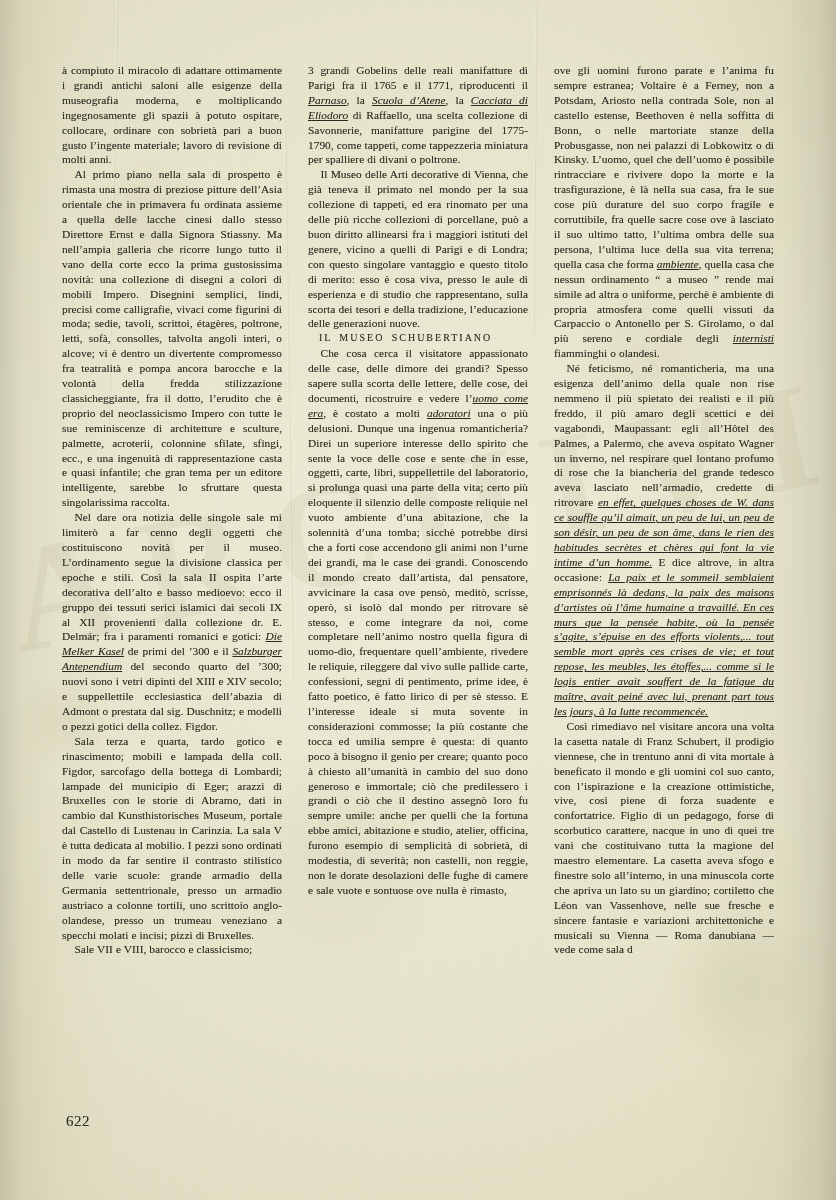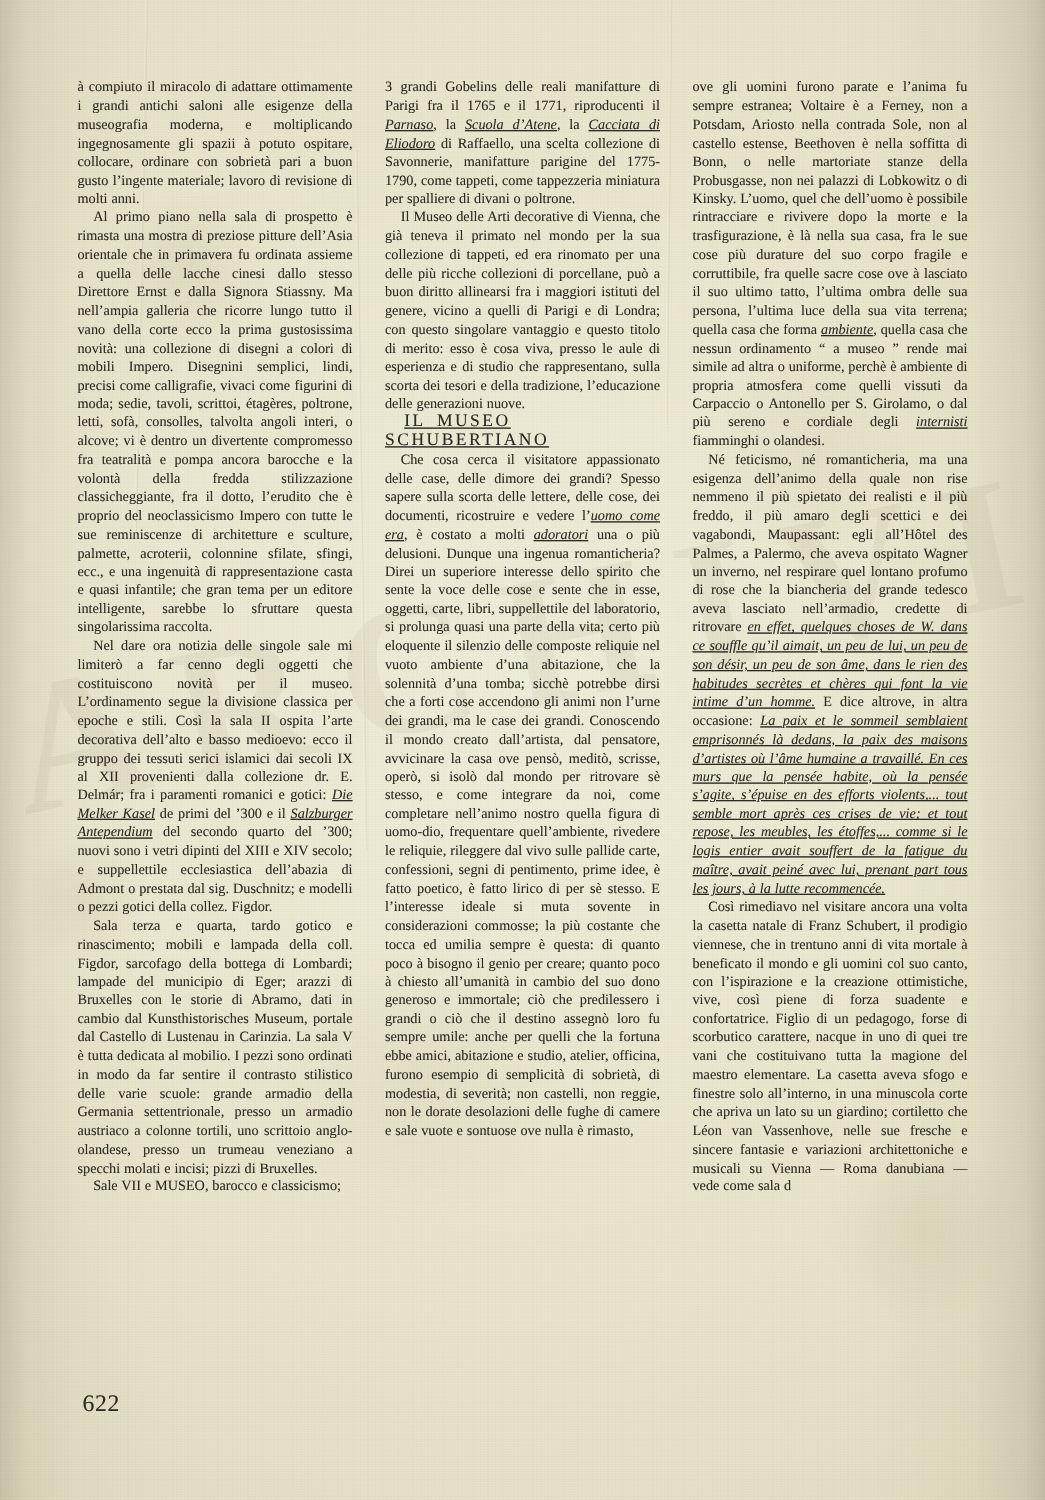--- a/index.html
+++ b/index.html
@@ -88,34 +88,33 @@
   }
   .col p {
     margin: 0;
     text-indent: 1.1em;
   }
   .col p.noindent { text-indent: 0; }
   .col p + p { margin-top: 0; }
   .section-head {
     margin: 14px 0 9px 0;
     text-indent: 0;
-    font-size: 14px;
+    font-size: 10px;
     letter-spacing: 2.0px;
     text-align: left;
     word-spacing: 0.28em;
     color: #2a2922;
-    text-decoration: underline;
   }
   .it { font-style: italic; text-decoration: underline; }
 
   .folio {
     position: absolute;
     left: 66px;
     top: 1113px;
-    font-size: 19px;
+    font-size: 15px;
     letter-spacing: 0.5px;
     color: #2d2c24;
     z-index: 3;
   }
   
   .columns, .folio { text-shadow: 0 0 0.5px rgba(60,56,38,0.35); }
 </style>
 </head>
 <body>
 
@@ -127,21 +126,21 @@
   <div class="crease c1"></div>
   <div class="crease c2"></div>
   <div class="crease c3"></div>
 
   <div class="columns">
     <div class="col" id="col1">
         <p class="noindent">à compiuto il miracolo di adattare ottimamente i grandi antichi saloni alle esigenze della museografia moderna, e moltiplicando ingegnosamente gli spazii à potuto ospitare, collocare, ordinare con sobrietà pari a buon gusto l’ingente materiale; lavoro di revisione di molti anni.</p>
         <p>Al primo piano nella sala di prospetto è rimasta una mostra di preziose pitture dell’Asia orientale che in primavera fu ordinata assieme a quella delle lacche cinesi dallo stesso Direttore Ernst e dalla Signora Stiassny. Ma nell’ampia galleria che ricorre lungo tutto il vano della corte ecco la prima gustosissima novità: una collezione di disegni a colori di mobili Impero. Disegnini semplici, lindi, precisi come calligrafie, vivaci come figurini di moda; sedie, tavoli, scrittoi, étagères, poltrone, letti, sofà, consolles, talvolta angoli interi, o alcove; vi è dentro un divertente compromesso fra teatralità e pompa ancora barocche e la volontà della fredda stilizzazione classicheggiante, fra il dotto, l’erudito che è proprio del neoclassicismo Impero con tutte le sue reminiscenze di architetture e sculture, palmette, acroterii, colonnine sfilate, sfingi, ecc., e una ingenuità di rappresentazione casta e quasi infantile; che gran tema per un editore intelligente, sarebbe lo sfruttare questa singolarissima raccolta.</p>
         <p><span>Nel dare ora notizia delle singole sale mi limiterò a far cenno degli oggetti che costituiscono novità per il museo. L’ordinamento segue la divisione classica per epoche e stili. Così la sala II ospita l’arte decorativa dell’alto e basso medioevo: ecco il gruppo dei tessuti serici islamici dai secoli IX al XII provenienti dalla collezione dr. E. Delmár; fra i paramenti romanici e gotici: </span><span class="it">Die Melker Kasel</span><span> de primi del ’300 e il </span><span class="it">Salzburger Antependium</span><span> del secondo quarto del ’300; nuovi sono i vetri dipinti del XIII e XIV secolo; e suppellettile ecclesiastica dell’abazia di Admont o prestata dal sig. Duschnitz; e modelli o pezzi gotici della collez. Figdor.</span></p>
         <p>Sala terza e quarta, tardo gotico e rinascimento; mobili e lampada della coll. Figdor, sarcofago della bottega di Lombardi; lampade del municipio di Eger; arazzi di Bruxelles con le storie di Abramo, dati in cambio dal Kunsthistorisches Museum, portale dal Castello di Lustenau in Carinzia. La sala V è tutta dedicata al mobilio. I pezzi sono ordinati in modo da far sentire il contrasto stilistico delle varie scuole: grande armadio della Germania settentrionale, presso un armadio austriaco a colonne tortili, uno scrittoio anglo-olandese, presso un trumeau veneziano a specchi molati e incisi; pizzi di Bruxelles.</p>
-        <p>Sale VII e MUSEO, barocco e classicismo;</p>
+        <p>Sale VII e VIII, barocco e classicismo;</p>
       </div>
     <div class="col" id="col2">
         <p class="noindent"><span>3 grandi Gobelins delle reali manifatture di Parigi fra il 1765 e il 1771, riproducenti il </span><span class="it">Parnaso</span><span>, la </span><span class="it">Scuola d’Atene</span><span>, la </span><span class="it">Cacciata di Eliodoro</span><span> di Raffaello, una scelta collezione di Savonnerie, manifatture parigine del 1775-1790, come tappeti, come tappezzeria miniatura per spalliere di divani o poltrone.</span></p>
         <p>Il Museo delle Arti decorative di Vienna, che già teneva il primato nel mondo per la sua collezione di tappeti, ed era rinomato per una delle più ricche collezioni di porcellane, può a buon diritto allinearsi fra i maggiori istituti del genere, vicino a quelli di Parigi e di Londra; con questo singolare vantaggio e questo titolo di merito: esso è cosa viva, presso le aule di esperienza e di studio che rappresentano, sulla scorta dei tesori e della tradizione, l’educazione delle generazioni nuove.</p>
         <p class="section-head">IL MUSEO SCHUBERTIANO</p>
         <p><span>Che cosa cerca il visitatore appassionato delle case, delle dimore dei grandi? Spesso sapere sulla scorta delle lettere, delle cose, dei documenti, ricostruire e vedere l’</span><span class="it">uomo come era</span><span>, è costato a molti </span><span class="it">adoratori</span><span> una o più delusioni. Dunque una ingenua romanticheria? Direi un superiore interesse dello spirito che sente la voce delle cose e sente che in esse, oggetti, carte, libri, suppellettile del laboratorio, si prolunga quasi una parte della vita; certo più eloquente il silenzio delle composte reliquie nel vuoto ambiente d’una abitazione, che la solennità d’una tomba; sicchè potrebbe dirsi che a forti cose accendono gli animi non l’urne dei grandi, ma le case dei grandi. Conoscendo il mondo creato dall’artista, dal pensatore, avvicinare la casa ove pensò, meditò, scrisse, operò, si isolò dal mondo per ritrovare sè stesso, e come integrare da noi, come completare nell’animo nostro quella figura di uomo-dio, frequentare quell’ambiente, rivedere le reliquie, rileggere dal vivo sulle pallide carte, confessioni, segni di pentimento, prime idee, è fatto poetico, è fatto lirico di per sè stesso. E l’interesse ideale si muta sovente in considerazioni commosse; la più costante che tocca ed umilia sempre è questa: di quanto poco à bisogno il genio per creare; quanto poco à chiesto all’umanità in cambio del suo dono generoso e immortale; ciò che predilessero i grandi o ciò che il destino assegnò loro fu sempre umile: anche per quelli che la fortuna ebbe amici, abitazione e studio, atelier, officina, furono esempio di semplicità di sobrietà, di modestia, di severità; non castelli, non reggie, non le dorate desolazioni delle fughe di camere e sale vuote e sontuose ove nulla è rimasto,</span></p>
       </div>
     <div class="col" id="col3">
         <p class="noindent"><span>ove gli uomini furono parate e l’anima fu sempre estranea; Voltaire è a Ferney, non a Potsdam, Ariosto nella contrada Sole, non al castello estense, Beethoven è nella soffitta di Bonn, o nelle martoriate stanze della Probusgasse, non nei palazzi di Lobkowitz o di Kinsky. L’uomo, quel che dell’uomo è possibile rintracciare e rivivere dopo la morte e la trasfigurazione, è là nella sua casa, fra le sue cose più durature del suo corpo fragile e corruttibile, fra quelle sacre cose ove à lasciato il suo ultimo tatto, l’ultima ombra delle sua persona, l’ultima luce della sua vita terrena; quella casa che forma </span><span class="it">ambiente</span><span>, quella casa che nessun ordinamento “ a museo ” rende mai simile ad altra o uniforme, perchè è ambiente di propria atmosfera come quelli vissuti da Carpaccio o Antonello per S. Girolamo, o dal più sereno e cordiale degli </span><span class="it">internisti</span><span> fiamminghi o olandesi.</span></p>
         <p><span>Né feticismo, né romanticheria, ma una esigenza dell’animo della quale non rise nemmeno il più spietato dei realisti e il più freddo, il più amaro degli scettici e dei vagabondi, Maupassant: egli all’Hôtel des Palmes, a Palermo, che aveva ospitato Wagner un inverno, nel respirare quel lontano profumo di rose che la biancheria del grande tedesco aveva lasciato nell’armadio, credette di ritrovare </span><span class="it">en effet, quelques choses de W. dans ce souffle qu’il aimait, un peu de lui, un peu de son désir, un peu de son âme, dans le rien des habitudes secrètes et chères qui font la vie intime d’un homme.</span><span> E dice altrove, in altra occasione: </span><span class="it">La paix et le sommeil semblaient emprisonnés là dedans, la paix des maisons d’artistes où l’âme humaine a travaillé. En ces murs que la pensée habite, où la pensée s’agite, s’épuise en des efforts violents,... tout semble mort après ces crises de vie; et tout repose, les meubles, les étoffes,... comme si le logis entier avait souffert de la fatigue du maître, avait peiné avec lui, prenant part tous les jours, à la lutte recommencée.</span></p>

